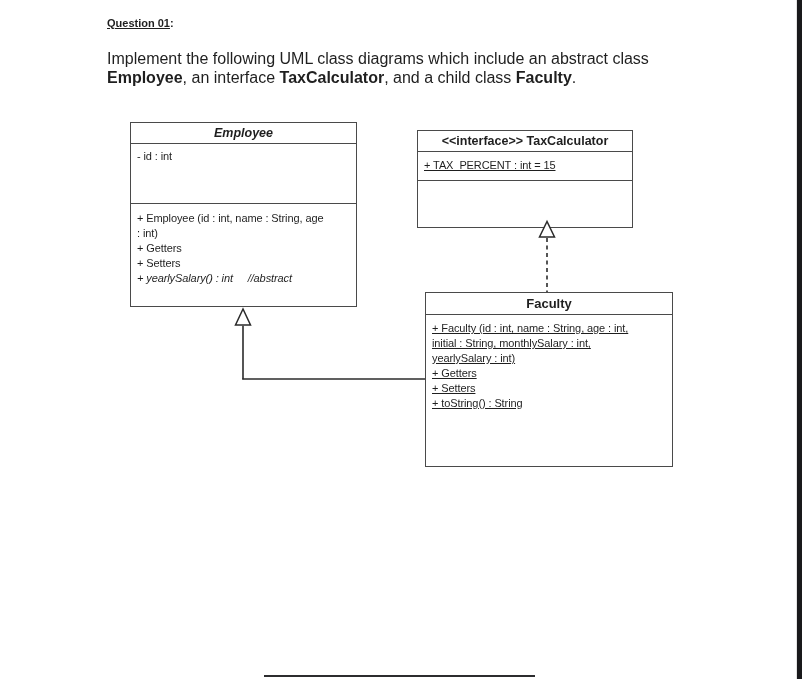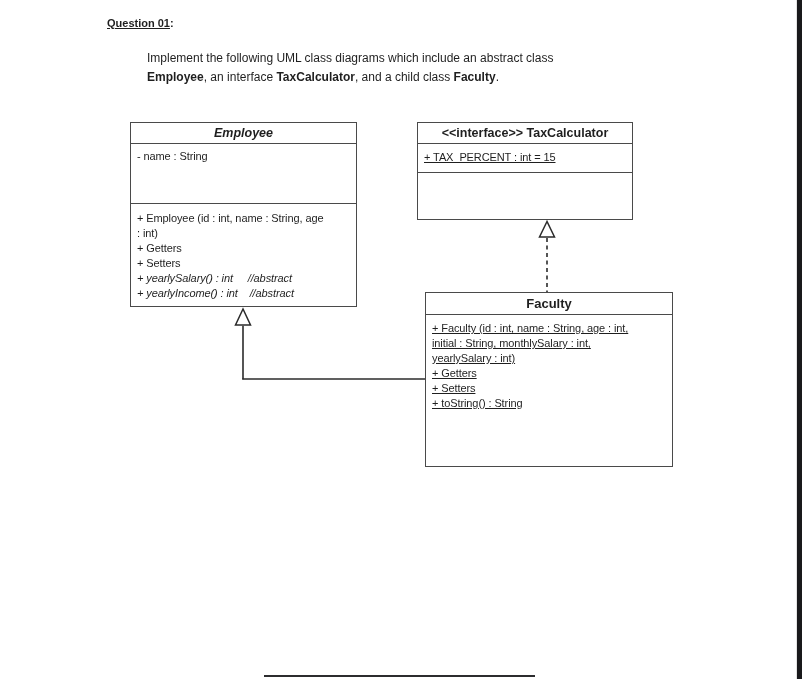--- a/index.html
+++ b/index.html
@@ -23,23 +23,22 @@
     font-weight: bold;
     line-height: 20px;
   }
   .question-title .underlined {
     text-decoration: underline;
   }
   .intro {
     position: absolute;
     left: 107px;
     top: 49px;
-    font-size: 12px;
+    font-size: 16px;
     line-height: 19px;
-    margin-left: 40px;
   }
   .uml-box {
     position: absolute;
     box-sizing: border-box;
     border: 1px solid #4a4a4a;
     background: #ffffff;
   }
   .uml-header {
     box-sizing: border-box;
     text-align: center;
@@ -61,21 +60,21 @@
     letter-spacing: -0.1px;
   }
   .it { font-style: italic; }
   .ul { text-decoration: underline; }
   
   .box-employee { left: 130px; top: 122px; width: 227px; height: 185px; }
   .box-employee .uml-header { height: 21px; line-height: 20px; font-style: italic; }
   .box-employee .attrs   { height: 60px; padding-top: 5px; }
   .box-employee .methods { padding-top: 7px; }
   
-  .box-taxcalc { left: 417px; top: 122px; width: 216px; height: 98px; }
+  .box-taxcalc { left: 417px; top: 130px; width: 216px; height: 98px; }
   .box-taxcalc .uml-header { height: 21px; line-height: 20px; }
   .box-taxcalc .fields  { height: 29px; padding-top: 6px; }
   .box-taxcalc .methods { padding-top: 6px; }
   
   .box-faculty { left: 425px; top: 292px; width: 248px; height: 175px; }
   .box-faculty .uml-header { height: 22px; line-height: 21px; font-size: 13px; }
   .box-faculty .attrs   { height: 52px; padding-top: 4px; }
   .box-faculty .methods { padding-top: 6px; text-decoration: underline; }
   .connector-layer {
     position: absolute;
@@ -109,29 +108,28 @@
 <div class="question-title"><span class="underlined">Question 01</span><span>:</span></div>
 
 <div class="intro">
   <div>Implement the following UML class diagrams which include an abstract class</div>
   <div><b>Employee</b><span>, an interface </span><b>TaxCalculator</b><span>, and a child class </span><b>Faculty</b><span>.</span></div>
 </div>
 
 <div class="uml-box box-employee">
   <div class="uml-header">Employee</div>
   <div class="uml-section attrs sect-divider">
-    <div class="line">- name : String</div>
+    <div class="line">- id : int</div>
   </div>
   <div class="uml-section methods">
     <div class="line">+ Employee (id : int, name : String, age</div>
     <div class="line">: int)</div>
     <div class="line">+ Getters</div>
     <div class="line">+ Setters</div>
     <div class="line it">+ yearlySalary() : int     //abstract</div>
-    <div class="line it">+ yearlyIncome() : int    //abstract</div>
   </div>
 </div>
 
 <div class="uml-box box-taxcalc">
   <div class="uml-header">&lt;&lt;interface&gt;&gt; TaxCalculator</div>
   <div class="uml-section fields sect-divider">
     <div class="line ul">+ TAX_PERCENT : int = 15</div>
   </div>
 </div>
 

